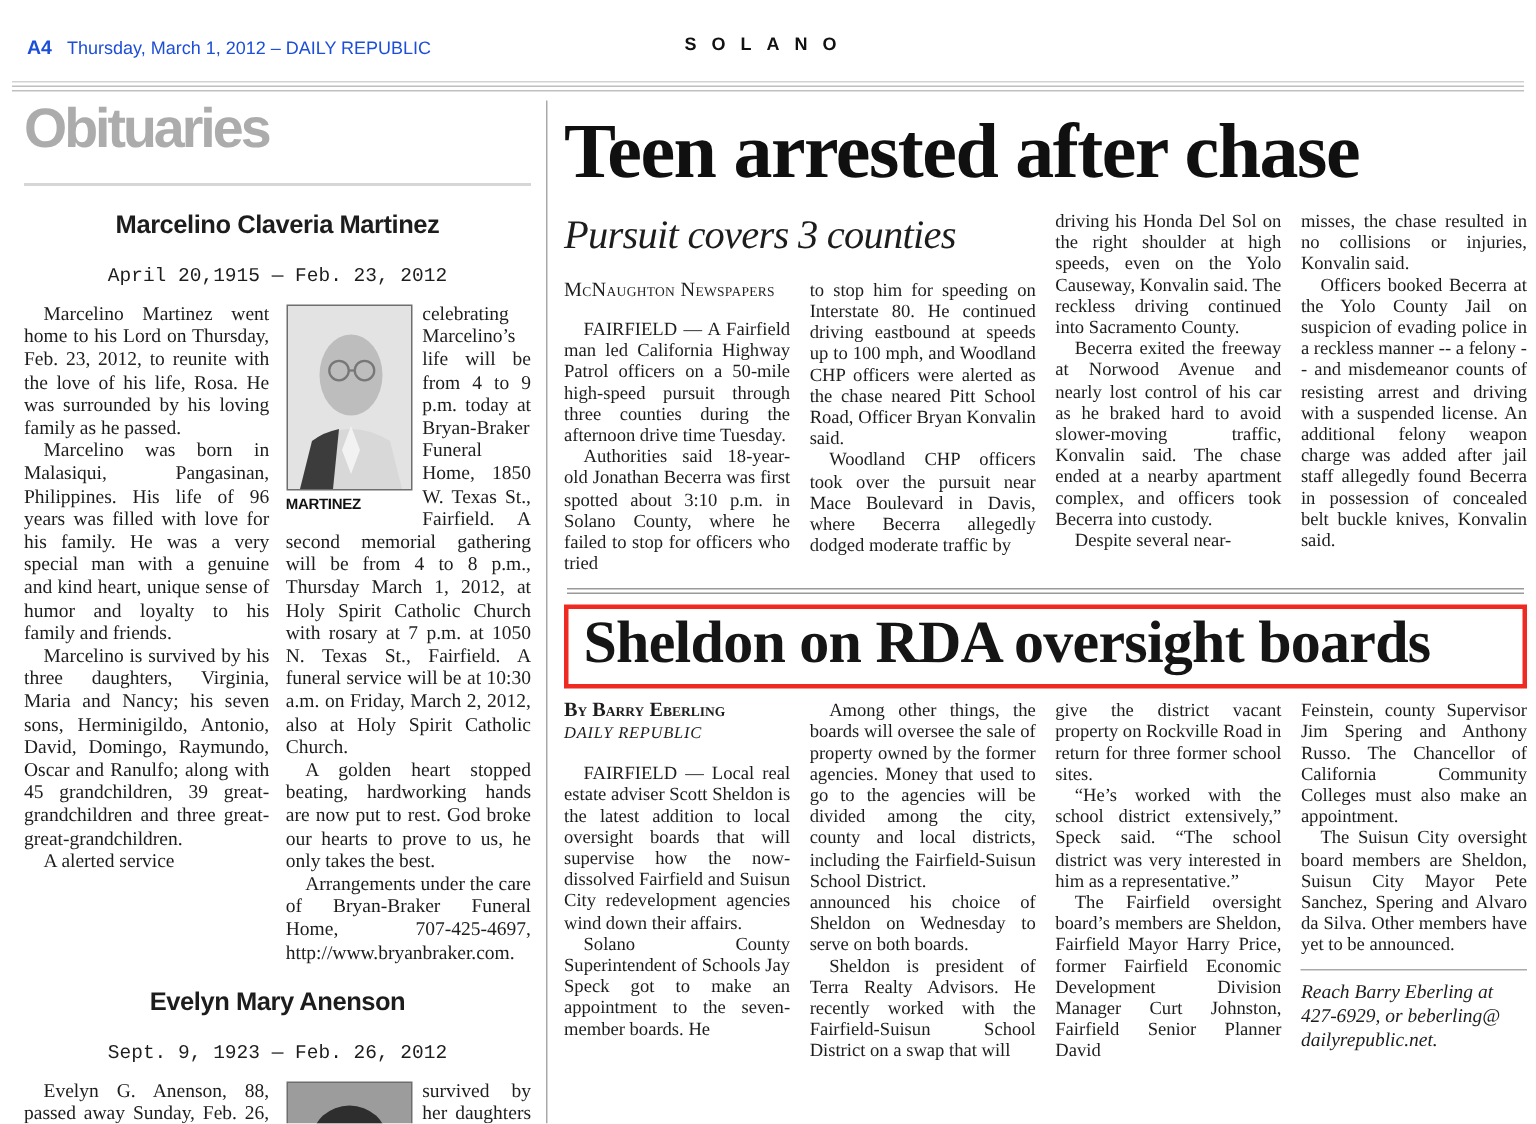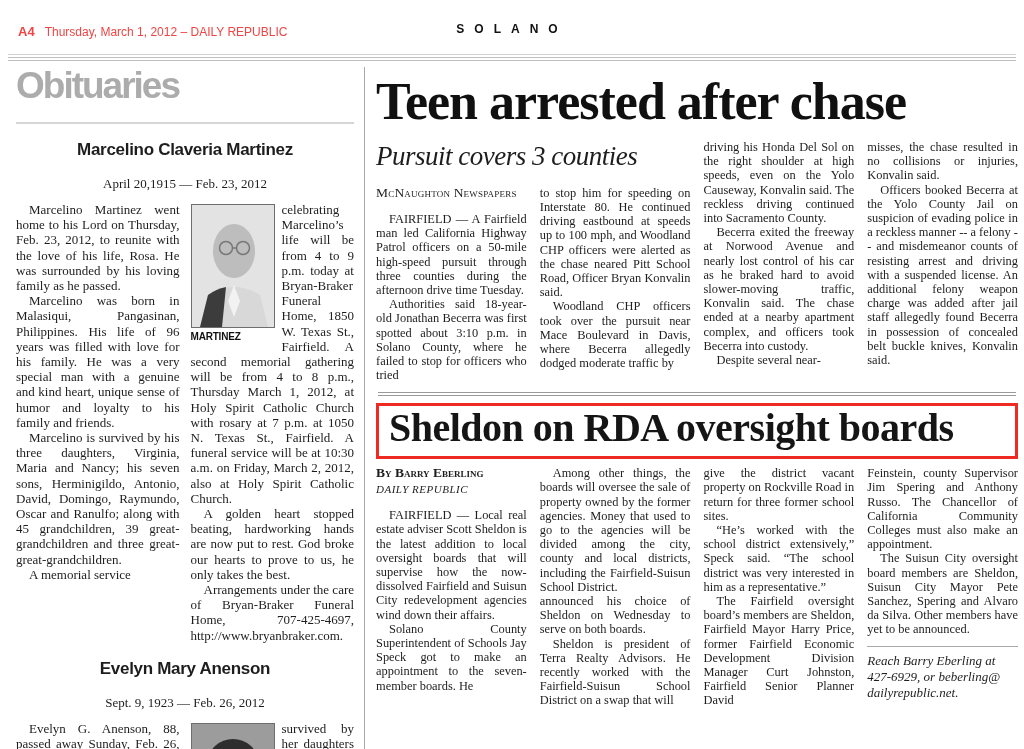--- a/index.html
+++ b/index.html
@@ -1,39 +1,39 @@
 <!DOCTYPE html>
 <html><head>
 <meta charset="utf-8">
 <style>
   html,body{margin:0;padding:0;background:#fff;}
   .page{position:relative;width:1024px;height:749px;overflow:hidden;background:#fff;color:#1d1d1d;
         font-family:"Liberation Serif",serif;}
   
   .masthead{position:relative;height:26px;margin:22px 18px 0 18px;}
-  .mast-left{position:absolute;left:0;top:2px;font-family:"Liberation Sans",sans-serif;font-size:12px;color:#ef4444;}
+  .mast-left{position:absolute;left:0;top:2px;font-family:"Liberation Sans",sans-serif;font-size:12px;color:#1d4ed8;}
   .pageno{font-weight:bold;margin-right:10px;font-size:13px;}
   .section-name{position:absolute;left:0;right:0;text-align:center;top:0;
                 font-family:"Liberation Sans",sans-serif;font-weight:bold;font-size:12px;
                 letter-spacing:10px;color:#111;}
   .mast-rules{margin:6px 8px 0 8px;}
   .mast-rules i{display:block;height:1px;margin-bottom:2px;background:#bfbfbf;}
   .mast-rules i:first-child{background:#d2d2d2;}
   
   .content{display:flex;align-items:stretch;margin:6px 6px 0 16px;height:700px;}
   .obits{width:338px;flex:0 0 338px;padding-right:10px;}
   .articles{flex:1;border-left:1px solid #a9a9a9;padding-left:11px;min-width:0;}
   
   .obits-title-row{border-bottom:2px solid #d6d6d6;padding-bottom:18px;}
   .obits-title{font-family:"Liberation Sans",sans-serif;font-weight:bold;font-size:37px;
                letter-spacing:-2px;color:#acacac;line-height:1;}
   .obit{margin-bottom:14px;}
   .obit-name{margin:16px;text-align:center;font-family:"Liberation Sans",sans-serif;
              font-weight:bold;font-size:17px;letter-spacing:-0.3px;}
-  .obit-dates{text-align:center;font-family:Liberation Serif, serif;font-size:13px;
+  .obit-dates{text-align:center;font-family:Liberation Mono, monospace;font-size:13px;
               margin:2px 0 10px 0;}
   .obit-body{display:flex;gap:11px;}
   .obit-col{flex:1;min-width:0;font-size:13px;line-height:15.2px;text-align:justify;}
   .para{margin:0;text-indent:13px;overflow-wrap:anywhere;}
   .para.noindent{text-indent:0;}
   .photo-float{float:left;width:84px;margin:2px 7px 2px 0;}
   .photo-frame{border:1px solid #6e6e6e;display:block;}
   .photo-frame svg{display:block;}
   .photo-caption{font-family:"Liberation Sans",sans-serif;font-weight:bold;font-size:10px;
                  letter-spacing:-0.2px;margin-top:2px;color:#111;}
@@ -86,21 +86,21 @@
       </div>
 
       <article class="obit">
         <h2 class="obit-name">Marcelino Claveria Martinez</h2>
         <div class="obit-dates">April 20,1915 — Feb. 23, 2012</div>
         <div class="obit-body">
           <div class="obit-col">
               <p class="para">Marcelino Martinez went home to his Lord on Thursday, Feb. 23, 2012, to reunite with the love of his life, Rosa. He was surrounded by his loving family as he passed.</p>
               <p class="para">Marcelino was born in Malasiqui, Pangasinan, Philippines. His life of 96 years was filled with love for his family. He was a very special man with a genuine and kind heart, unique sense of humor and loyalty to his family and friends.</p>
               <p class="para">Marcelino is survived by his three daughters, Virginia, Maria and Nancy; his seven sons, Herminigildo, Antonio, David, Domingo, Raymundo, Oscar and Ranulfo; along with 45 grandchildren, 39 great-grandchildren and three great-great-grandchildren.</p>
-              <p class="para">A memorial service</p>
+              <p class="para">A alerted service</p>
             </div>
           <div class="obit-col">
             <span class="photo-float">
               <span class="photo-frame">
                 <svg width="82" height="122" viewBox="0 0 82 122" xmlns="http://www.w3.org/2000/svg">
                   <rect width="82" height="122" fill="#e3e3e3"></rect>
                   <ellipse cx="42" cy="46" rx="21" ry="27" fill="#bdbdbd"></ellipse>
                   <circle cx="34" cy="43" r="6.5" fill="none" stroke="#777" stroke-width="1.5"></circle>
                   <circle cx="51" cy="43" r="6.5" fill="none" stroke="#777" stroke-width="1.5"></circle>
                   <line x1="40.5" y1="43" x2="44.5" y2="43" stroke="#777" stroke-width="1.5"></line>

